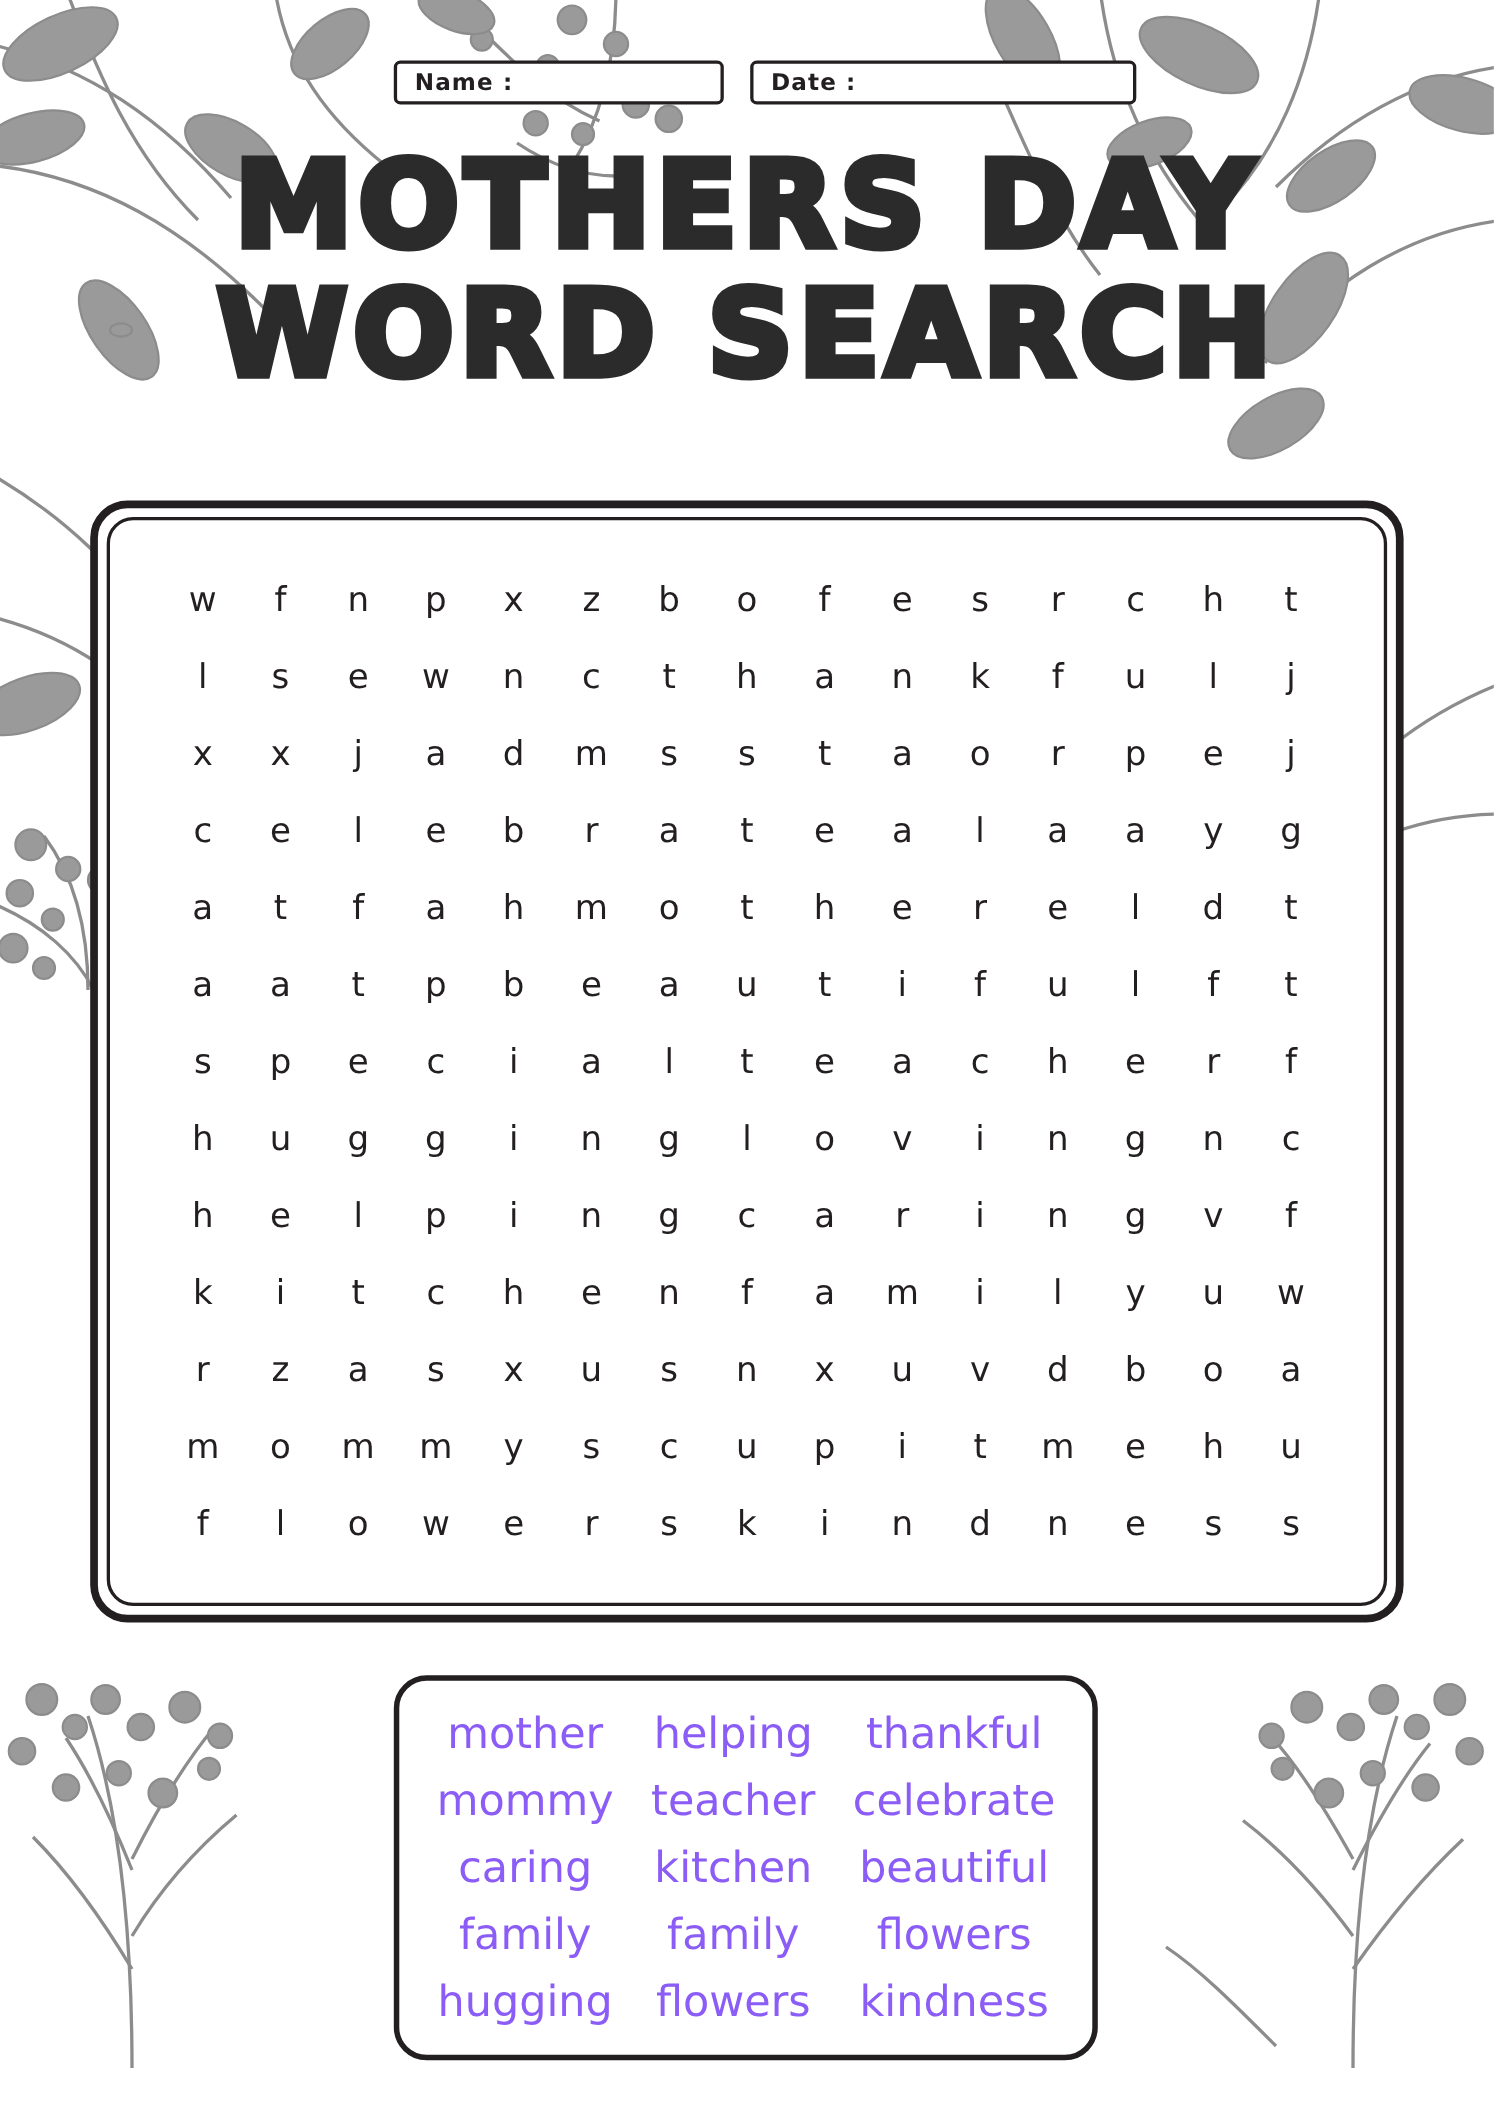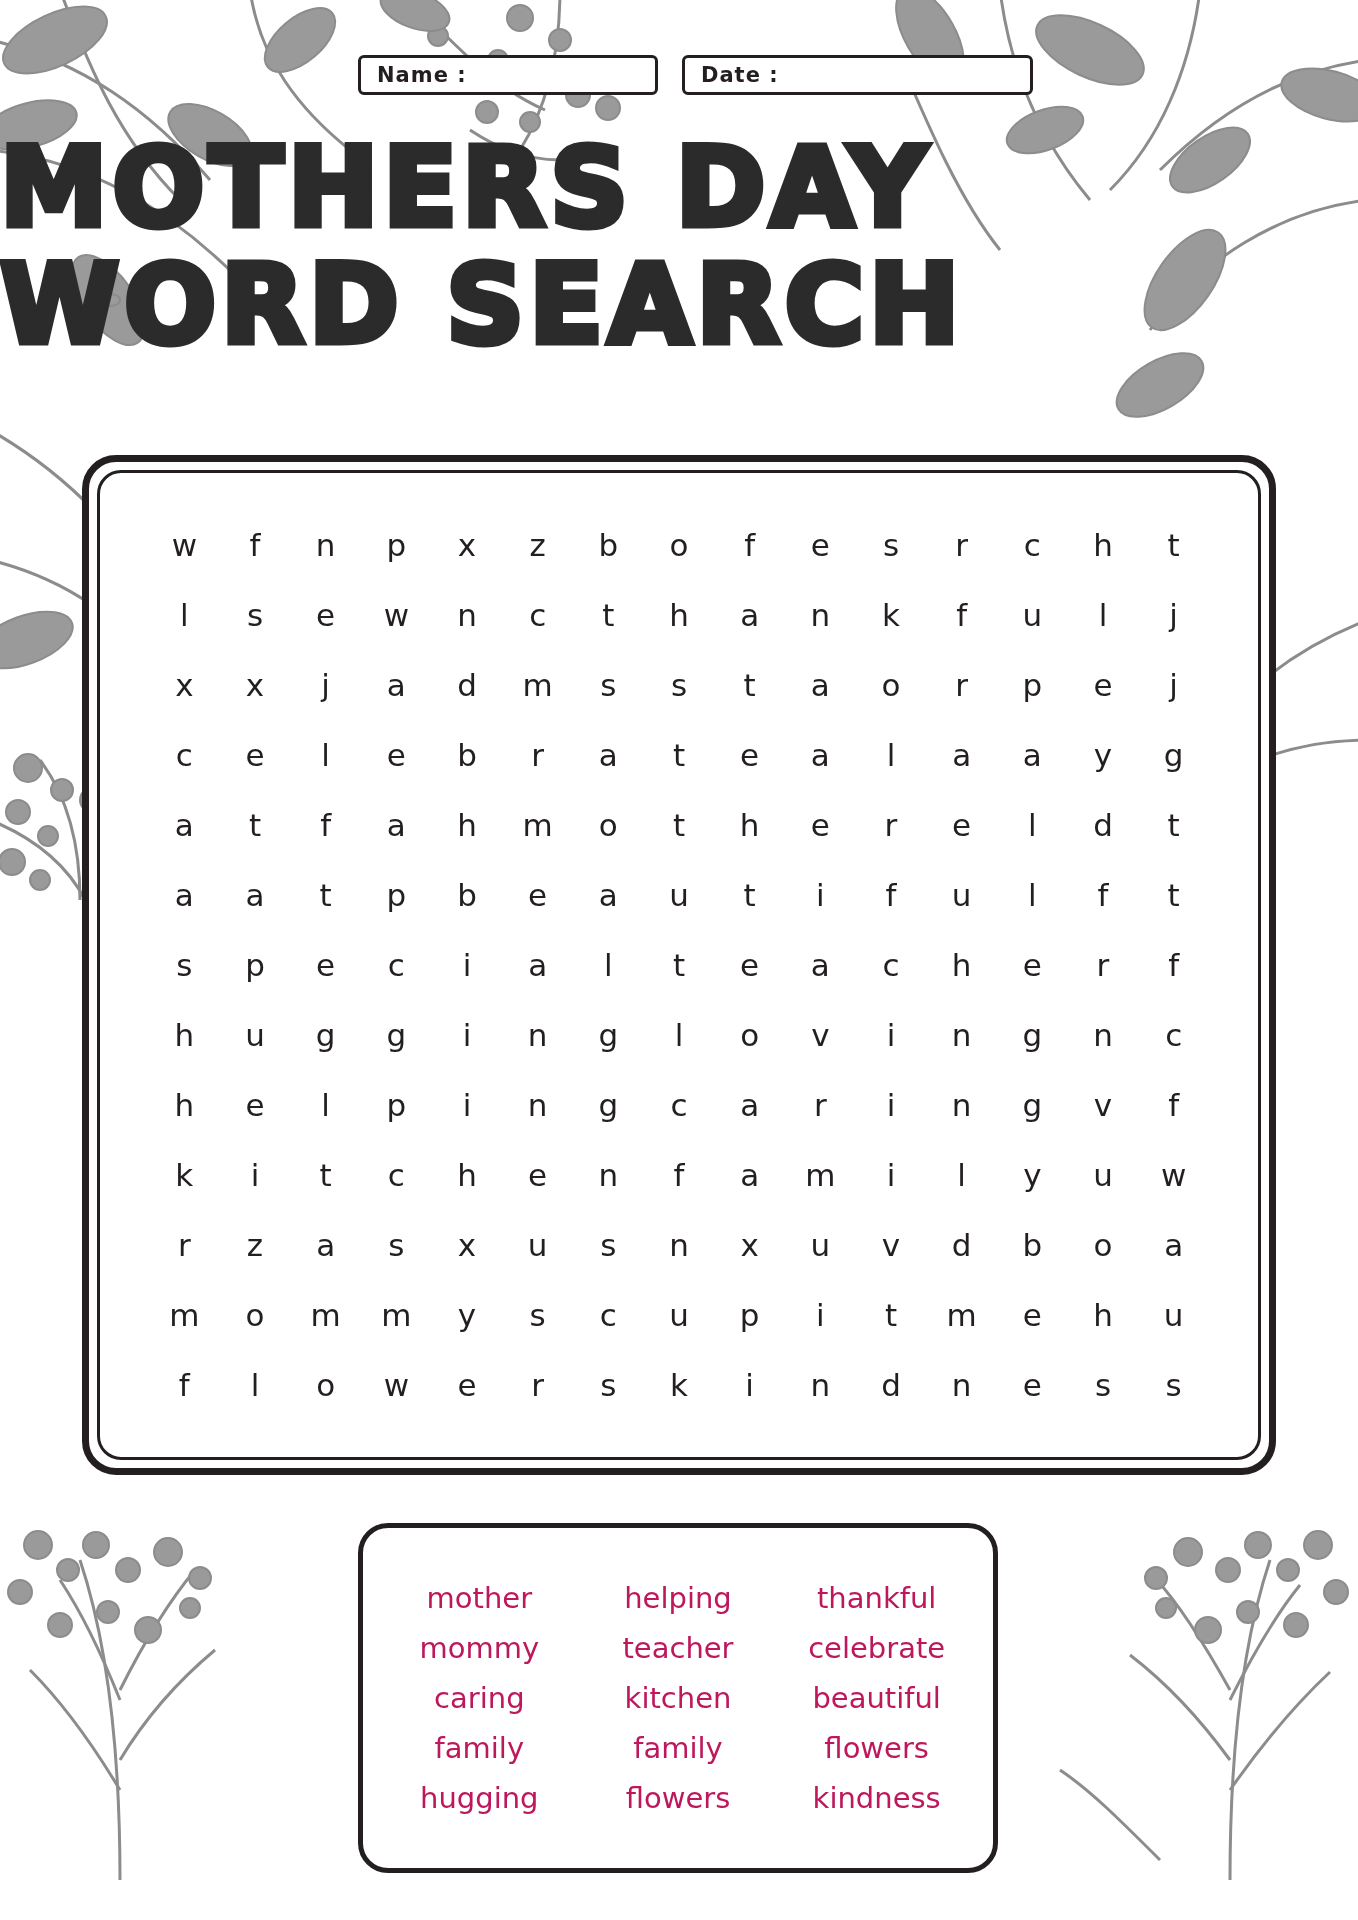--- a/index.html
+++ b/index.html
@@ -56,21 +56,21 @@
     flex: 1;
     height: 100%;
   }
 
   
   .title-wrap {
     position: absolute;
     top: 130px;
     left: 0;
     width: 1358px;
-    text-align: left;
+    text-align: center;
     z-index: 3;
   }
   .title-line {
     font-family: "DejaVu Sans", sans-serif;
     font-weight: 900;
     font-size: 108px;
     line-height: 1.08;
     letter-spacing: 5px;
     color: #2b2b2b;
     -webkit-text-stroke: 7px #2b2b2b;
@@ -135,22 +135,22 @@
     display: grid;
     grid-template-columns: repeat(3, 1fr);
     column-gap: 34px;
     row-gap: 16px;
     width: 100%;
     padding: 0 34px;
     box-sizing: border-box;
   }
   .word {
     font-family: "DejaVu Sans", sans-serif;
-    font-size: 29px;
-    color: #be185d;
+    font-size: 39px;
+    color: #8b5cf6;
     text-align: center;
     white-space: nowrap;
   }
 </style>
 </head>
 <body>
 
 <svg class="bg-deco" viewBox="0 0 1358 1920" xmlns="http://www.w3.org/2000/svg">
   <g fill="none" stroke="#8c8c8c" stroke-width="3">
 

